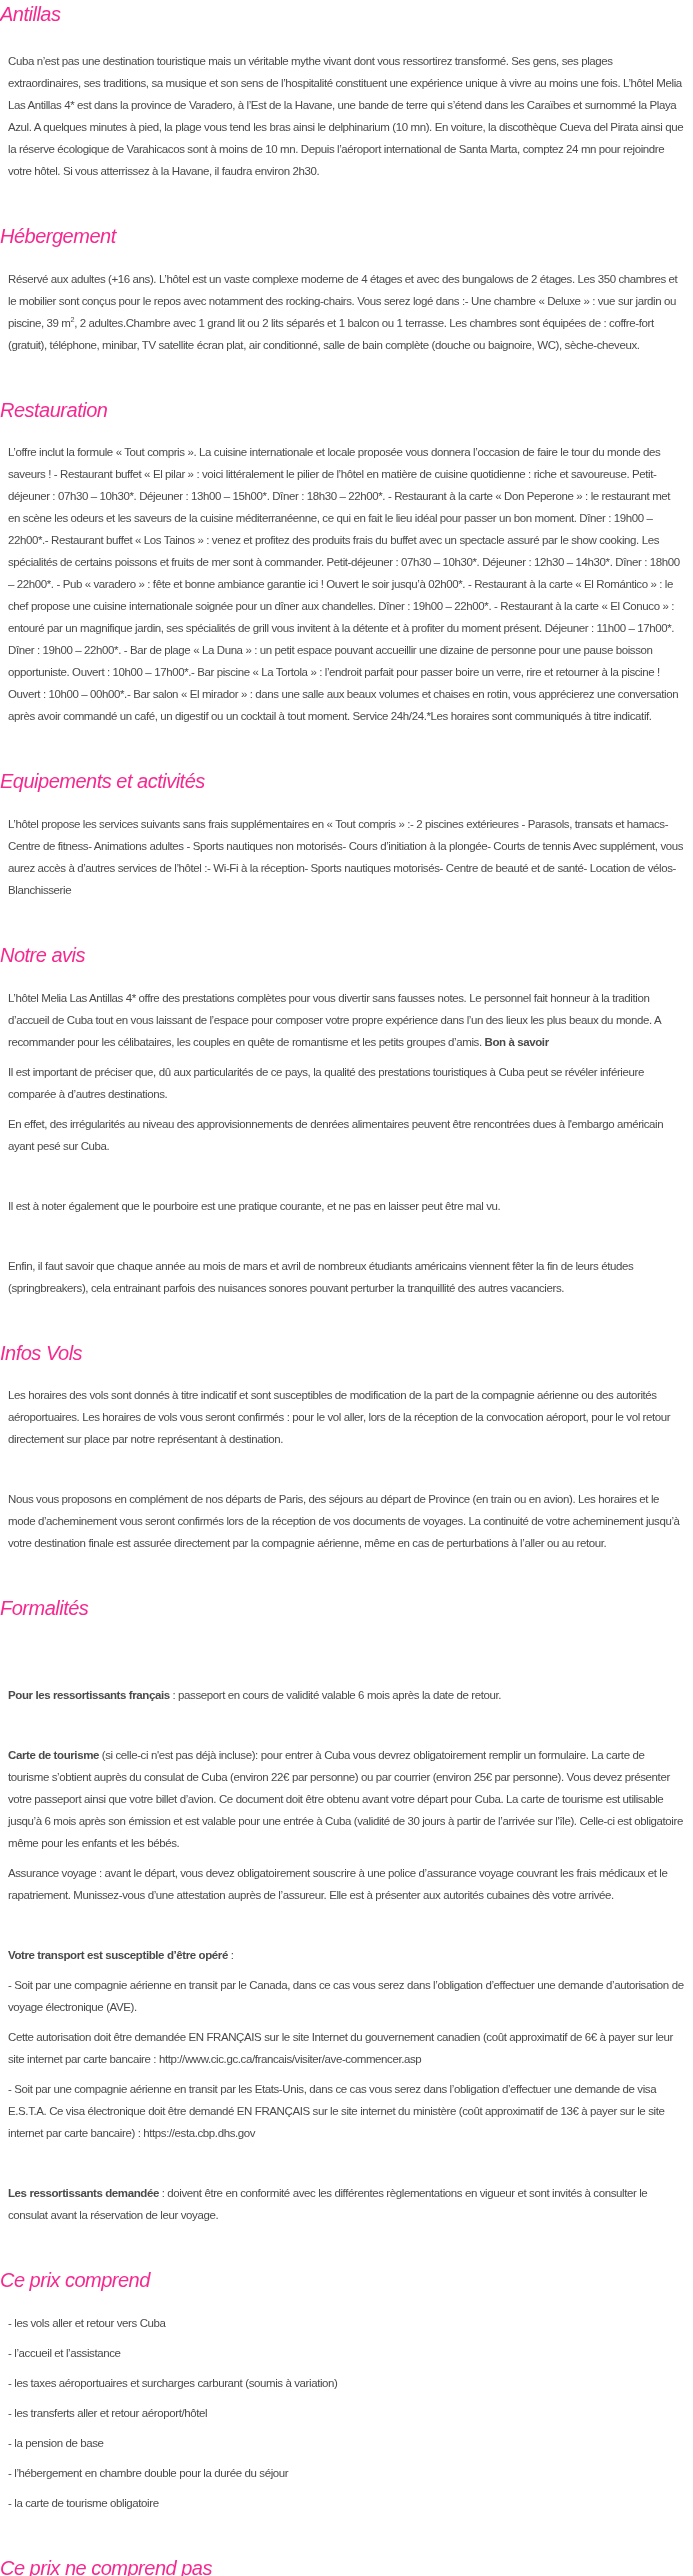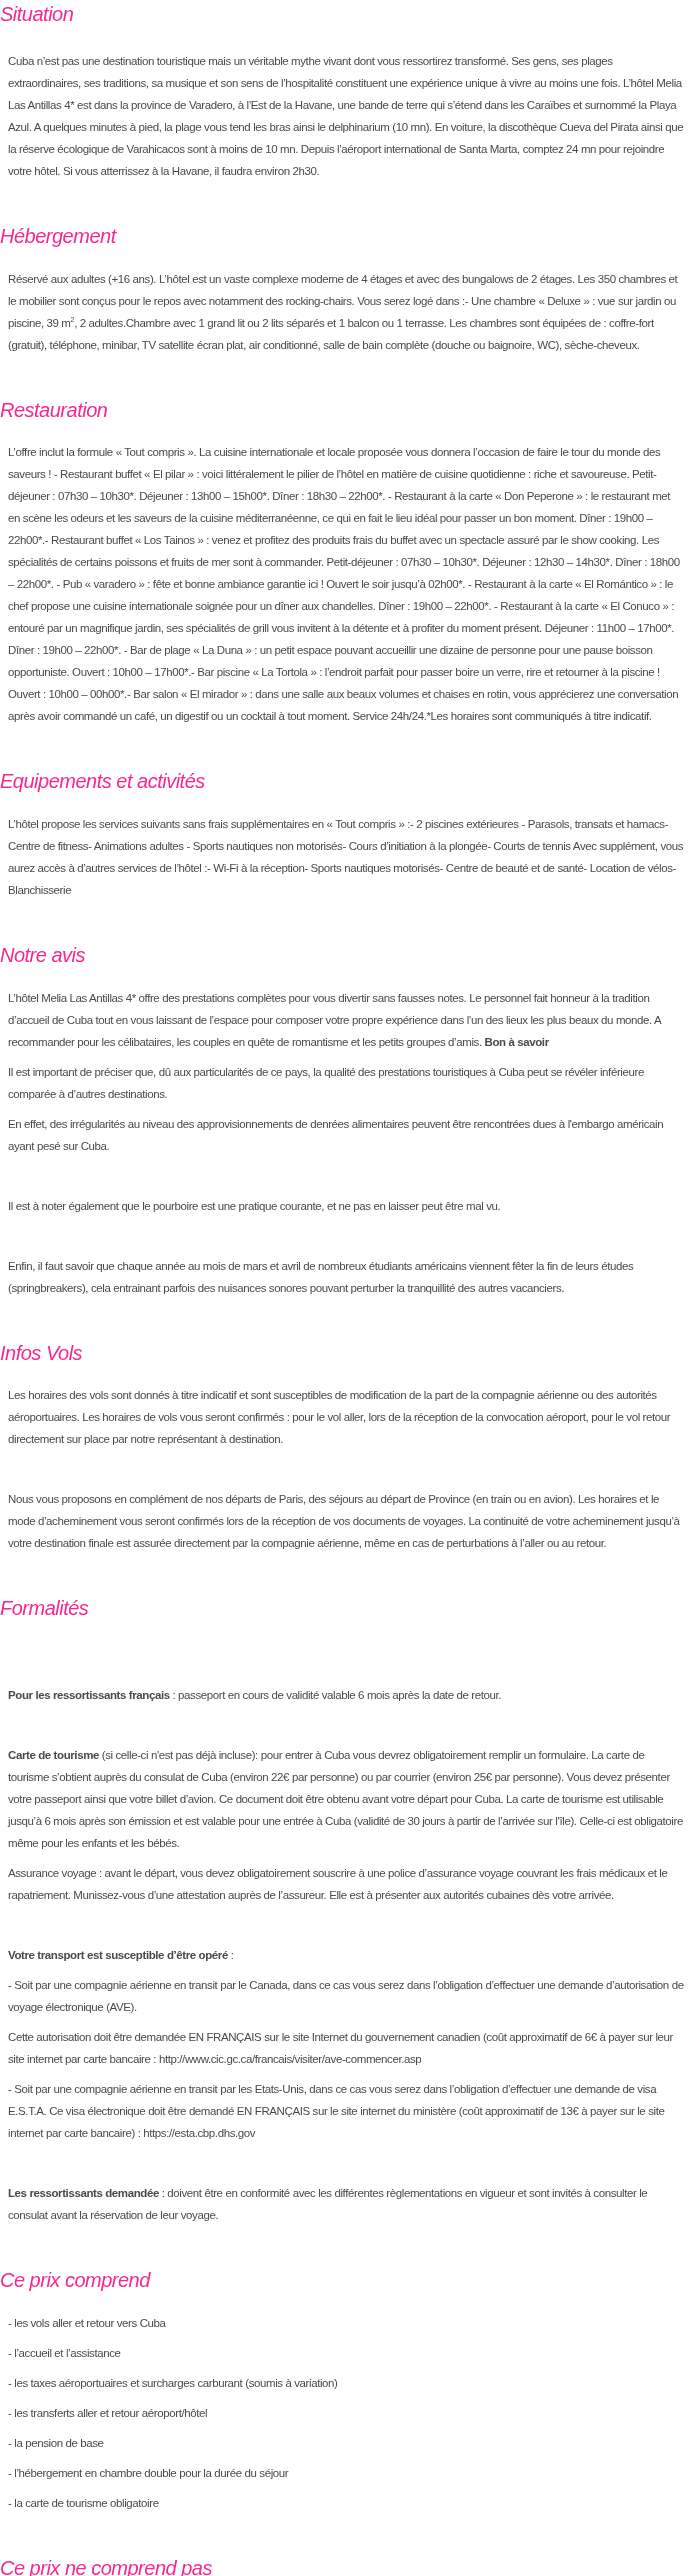--- a/index.html
+++ b/index.html
@@ -28,21 +28,21 @@
   b { font-weight: bold; text-align: right; }
   .spacer-24 { height: 22px; }
   .list .line { line-height: 22px; }
 </style>
 </head>
 <body>
 
 <div class="page">
 
   <section>
-    <h2 style="line-height:29px;">Situation</h2>
+    <h2 style="line-height:29px;">Antillas</h2>
     <div style="height:13px"></div>
     <p>Cuba n’est pas une destination touristique mais un véritable mythe vivant dont vous ressortirez transformé. Ses gens, ses plages extraordinaires, ses traditions, sa musique et son sens de l’hospitalité constituent une expérience unique à vivre au moins une fois. L’hôtel Melia Las Antillas 4* est dans la province de Varadero, à l’Est de la Havane, une bande de terre qui s’étend dans les Caraïbes et surnommé la Playa Azul. A quelques minutes à pied, la plage vous tend les bras ainsi le delphinarium (10 mn). En voiture, la discothèque Cueva del Pirata ainsi que la réserve écologique de Varahicacos sont à moins de 10 mn. Depuis l’aéroport international de Santa Marta, comptez 24 mn pour rejoindre votre hôtel. Si vous atterrissez à la Havane, il faudra environ 2h30.</p>
   </section>
 
   <div style="height:33px"></div>
 
   <section>
     <h2>Hébergement</h2>
     <div style="height:9.2px"></div>
     <p><span>Réservé aux adultes (+16 ans). L’hôtel est un vaste complexe moderne de 4 étages et avec des bungalows de 2 étages. Les 350 chambres et le mobilier sont conçus pour le repos avec notamment des rocking-chairs. Vous serez logé dans :- Une chambre « Deluxe » : vue sur jardin ou piscine, 39 m</span><sup style="font-size:7.3px;line-height:0">2</sup><span>, 2 adultes.Chambre avec 1 grand lit ou 2 lits séparés et 1 balcon ou 1 terrasse. Les chambres sont équipées de : coffre-fort (gratuit), téléphone, minibar, TV satellite écran plat, air conditionné, salle de bain complète (douche ou baignoire, WC), sèche-cheveux.</span></p>

